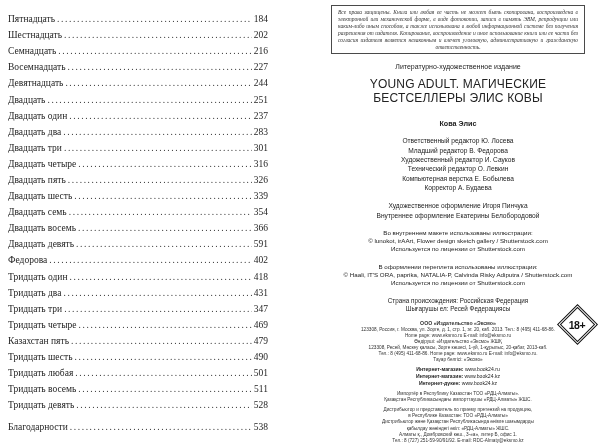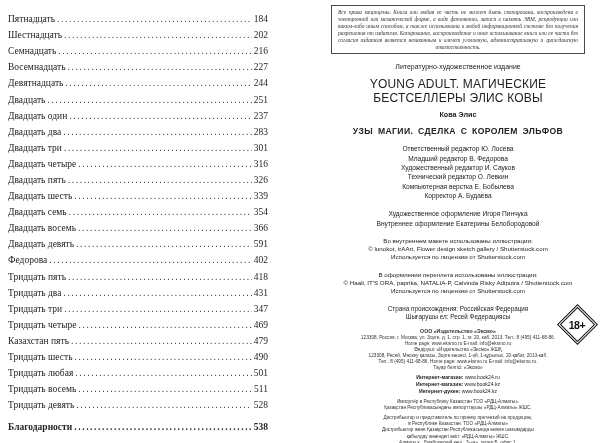--- a/index.html
+++ b/index.html
@@ -20,21 +20,21 @@
     width: 260px;
     font-family: "Liberation Serif", serif;
     font-size: 9.5px;
     color: #242424;
   }
   .toc-row {
     display: flex;
     align-items: center;
     height: 16.1px;
   }
-  .toc-row.gap { margin-top: 6px; font-weight: bold; }
+  .toc-row.gap { margin-top: 6px; }
   .toc-label { white-space: nowrap; }
   .toc-dots {
     flex: 1;
     overflow: hidden;
     white-space: nowrap;
     margin: 0 2px;
     letter-spacing: 1.6px;
     color: #2a2a2a;
   }
   .toc-page { white-space: nowrap; }
@@ -55,21 +55,21 @@
     font-family: "Liberation Serif", serif;
     font-style: italic;
     font-size: 5.5px;
     line-height: 6.9px;
     text-align: justify;
     text-align-last: center;
     color: #333;
   }
   .edition   { margin-top: 9px;  font-size: 7px; }
   .series    { margin-top: 7px;  font-size: 12px; letter-spacing: .2px; }
-  .author    { margin-top: 5px;  font-size: 7.2px; font-weight: bold; }
+  .author    { margin-top: 14px;  font-size: 7.2px; font-weight: bold; }
   .booktitle { margin-top: 7px;  font-size: 8.6px; font-weight: bold; letter-spacing: .4px; word-spacing: 2px; }
   .staff     { margin-top: 8px;  font-size: 6.6px; line-height: 9.3px; }
   .design    { margin-top: 9px;  font-size: 6.6px; line-height: 9.3px; }
   .illblock  { margin-top: 9px;  font-size: 6.2px; line-height: 8.3px; }
   .origin    { margin-top: 9px;  font-size: 6.3px; line-height: 8.4px; }
   .publisher { margin-top: 7px;  font-size: 4.7px; line-height: 6.1px; color: #333; }
   .publisher .pub-name { font-weight: bold; font-size: 5.2px; }
   .shops     { margin-top: 3px;  font-size: 5.1px; line-height: 7px; }
   .shops b   { font-weight: bold; }
   .smallblk  { margin-top: 4px;  font-size: 4.7px; line-height: 6.1px; color: #333; }
@@ -174,21 +174,21 @@
       <span class="toc-label">Двадцать девять</span>
       <span class="toc-dots">........................................................................................................................</span>
       <span class="toc-page">591</span>
     </div>
     <div class="toc-row">
       <span class="toc-label">Федорова</span>
       <span class="toc-dots">........................................................................................................................</span>
       <span class="toc-page">402</span>
     </div>
     <div class="toc-row">
-      <span class="toc-label">Тридцать пять</span>
+      <span class="toc-label">Тридцать один</span>
       <span class="toc-dots">........................................................................................................................</span>
       <span class="toc-page">418</span>
     </div>
     <div class="toc-row">
       <span class="toc-label">Тридцать два</span>
       <span class="toc-dots">........................................................................................................................</span>
       <span class="toc-page">431</span>
     </div>
     <div class="toc-row">
       <span class="toc-label">Тридцать три</span>
@@ -232,21 +232,20 @@
     </div>
   </div>
 
 <div class="colophon">
 
   <div class="copybox">Все права защищены. Книга или любая ее часть не может быть скопирована, воспроизведена в электронной или механической форме, в виде фотокопии, записи в память ЭВМ, репродукции или каким-либо иным способом, а также использована в любой информационной системе без получения разрешения от издателя. Копирование, воспроизведение и иное использование книги или ее части без согласия издателя является незаконным и влечет уголовную, административную и гражданскую ответственность.</div>
 
   <div class="edition">Литературно-художественное издание</div>
   <div class="series">YOUNG ADULT. МАГИЧЕСКИЕ БЕСТСЕЛЛЕРЫ ЭЛИС КОВЫ</div>
   <div class="author">Кова Элис</div>
-  <div class="booktitle">УЗЫ МАГИИ. СДЕЛКА С КОРОЛЕМ ЭЛЬФОВ</div>
 
   <div class="staff">
     <div>Ответственный редактор Ю. Лосева</div>
     <div>Младший редактор В. Федорова</div>
     <div>Художественный редактор И. Сауков</div>
     <div>Технический редактор О. Левкин</div>
     <div>Компьютерная верстка Е. Бобылева</div>
     <div>Корректор А. Будаева</div>
   </div>
 

